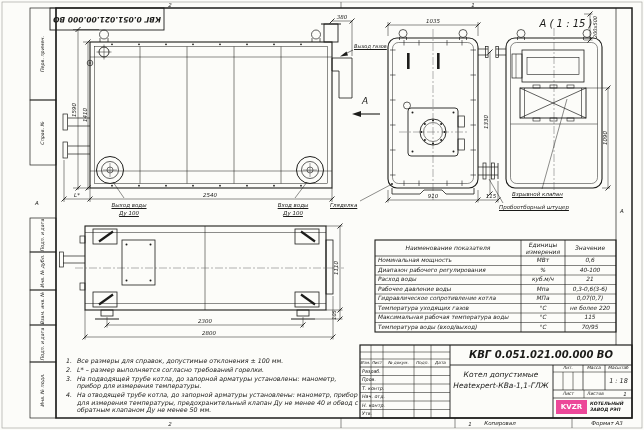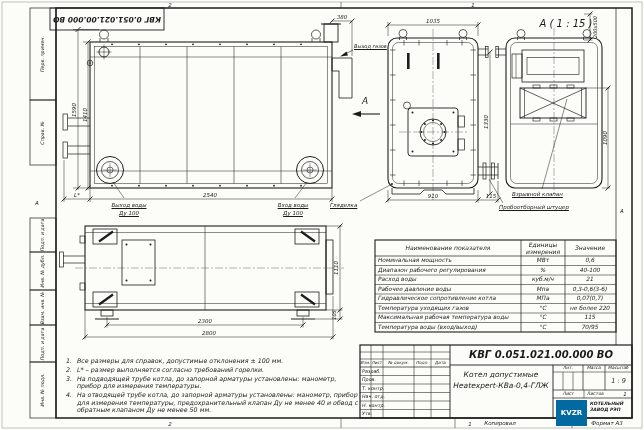--- a/index.html
+++ b/index.html
@@ -8,21 +8,21 @@
   .sheet{position:relative;width:644px;height:430px;background:#fcfcf9;overflow:hidden;margin:0 auto}
   svg.geo{position:absolute;left:0;top:0;width:644px;height:430px;z-index:1}
   .t{position:absolute;font:italic 6px/1.15 "DejaVu Sans","Liberation Sans",sans-serif;color:#1a1a18;white-space:nowrap;z-index:2}
   .c{transform:translateX(-50%)}
   .v{transform:translate(-50%,-50%) rotate(-90deg)}
   .r180{transform:translate(-50%,-50%) rotate(180deg)}
   .u{text-decoration:underline;text-underline-offset:1px}
   .notes{position:absolute;left:64px;top:357px;width:296px;z-index:2}
   .note-item{position:relative;padding-left:13px;font:italic 6.3px/1.18 "DejaVu Sans",sans-serif;color:#1a1a18;margin-bottom:1.5px}
   .note-num{position:absolute;left:2px;top:0}
-  .logo-box{position:absolute;left:556px;top:400px;width:31px;height:26px;background:#0369a1;color:#fff;
+  .logo-box{position:absolute;left:556px;top:400px;width:31px;height:14px;background:#ec4899;color:#fff;
     display:flex;align-items:center;justify-content:center;font:bold 7px "DejaVu Sans",sans-serif;z-index:2}
 </style>
 </head>
 <body>
 
 <div class="sheet">
 
 <svg class="geo" viewBox="0 0 644 430">
   <g stroke="#1d1d1b" fill="none" stroke-width="0.7">
 
@@ -463,39 +463,39 @@
 <span class="t" style="left:378px;top:314.2px;font-size:5.8px">Максимальная рабочая температура воды</span>
 <span class="t c" style="left:543px;top:314.2px;font-size:5.8px">°С</span>
 <span class="t c" style="left:590px;top:314.2px;font-size:5.8px">115</span>
 
 <span class="t" style="left:378px;top:323.7px;font-size:5.8px">Температура воды (вход/выход)</span>
 <span class="t c" style="left:543px;top:323.7px;font-size:5.8px">°С</span>
 <span class="t c" style="left:590px;top:323.7px;font-size:5.8px">70/95</span>
 
 <span class="t c" style="left:541px;top:349px;font-size:10px;font-weight:600">КВГ 0.051.021.00.000 ВО</span>
 <span class="t c" style="left:501px;top:371px;font-size:7.5px">Котел допустимые</span>
-<span class="t c" style="left:501px;top:381.5px;font-size:7.5px">Heatexpert-КВа-0,4-ГЛЖ</span>
+<span class="t c" style="left:501px;top:381.5px;font-size:7.5px">Heatexpert-КВа-1,1-ГЛЖ</span>
 
 <span class="t c" style="left:365.5px;top:360.7px;font-size:4.2px">Изм.</span>
 <span class="t c" style="left:377px;top:360.7px;font-size:4.2px">Лист</span>
 <span class="t c" style="left:398.5px;top:360.7px;font-size:4.2px">№ докум.</span>
 <span class="t c" style="left:422.5px;top:360.7px;font-size:4.2px">Подп.</span>
 <span class="t c" style="left:440.5px;top:360.7px;font-size:4.2px">Дата</span>
 
 <span class="t" style="left:362px;top:368.5px;font-size:4.8px">Разраб.</span>
 <span class="t" style="left:362px;top:377px;font-size:4.8px">Пров.</span>
 <span class="t" style="left:362px;top:385.5px;font-size:4.8px">Т. контр.</span>
 <span class="t" style="left:362px;top:394px;font-size:4.8px">Нач. отд.</span>
 <span class="t" style="left:362px;top:402.5px;font-size:4.8px">Н. контр.</span>
 <span class="t" style="left:362px;top:411px;font-size:4.8px">Утв.</span>
 
 <span class="t c" style="left:568px;top:366px;font-size:4.3px">Лит.</span>
 <span class="t c" style="left:594px;top:366px;font-size:4.3px">Масса</span>
 <span class="t c" style="left:618.5px;top:366px;font-size:4.3px">Масштаб</span>
-<span class="t c" style="left:618.5px;top:377.5px;font-size:6.5px">1 : 9</span>
+<span class="t c" style="left:618.5px;top:377.5px;font-size:6.5px">1 : 18</span>
 <span class="t c" style="left:568.5px;top:391px;font-size:4.5px">Лист</span>
 <span class="t" style="left:587px;top:391px;font-size:4.5px">Листов</span>
 <span class="t c" style="left:625px;top:390.5px;font-size:5.5px">1</span>
 
 <div class="logo-box">KVZR</div>
 <span class="t" style="left:590px;top:400.5px;font-size:4.6px;font-weight:bold">КОТЕЛЬНЫЙ</span>
 <span class="t" style="left:590px;top:407px;font-size:4.6px;font-weight:bold">ЗАВОД РЭП</span>
 
 </div>
 

